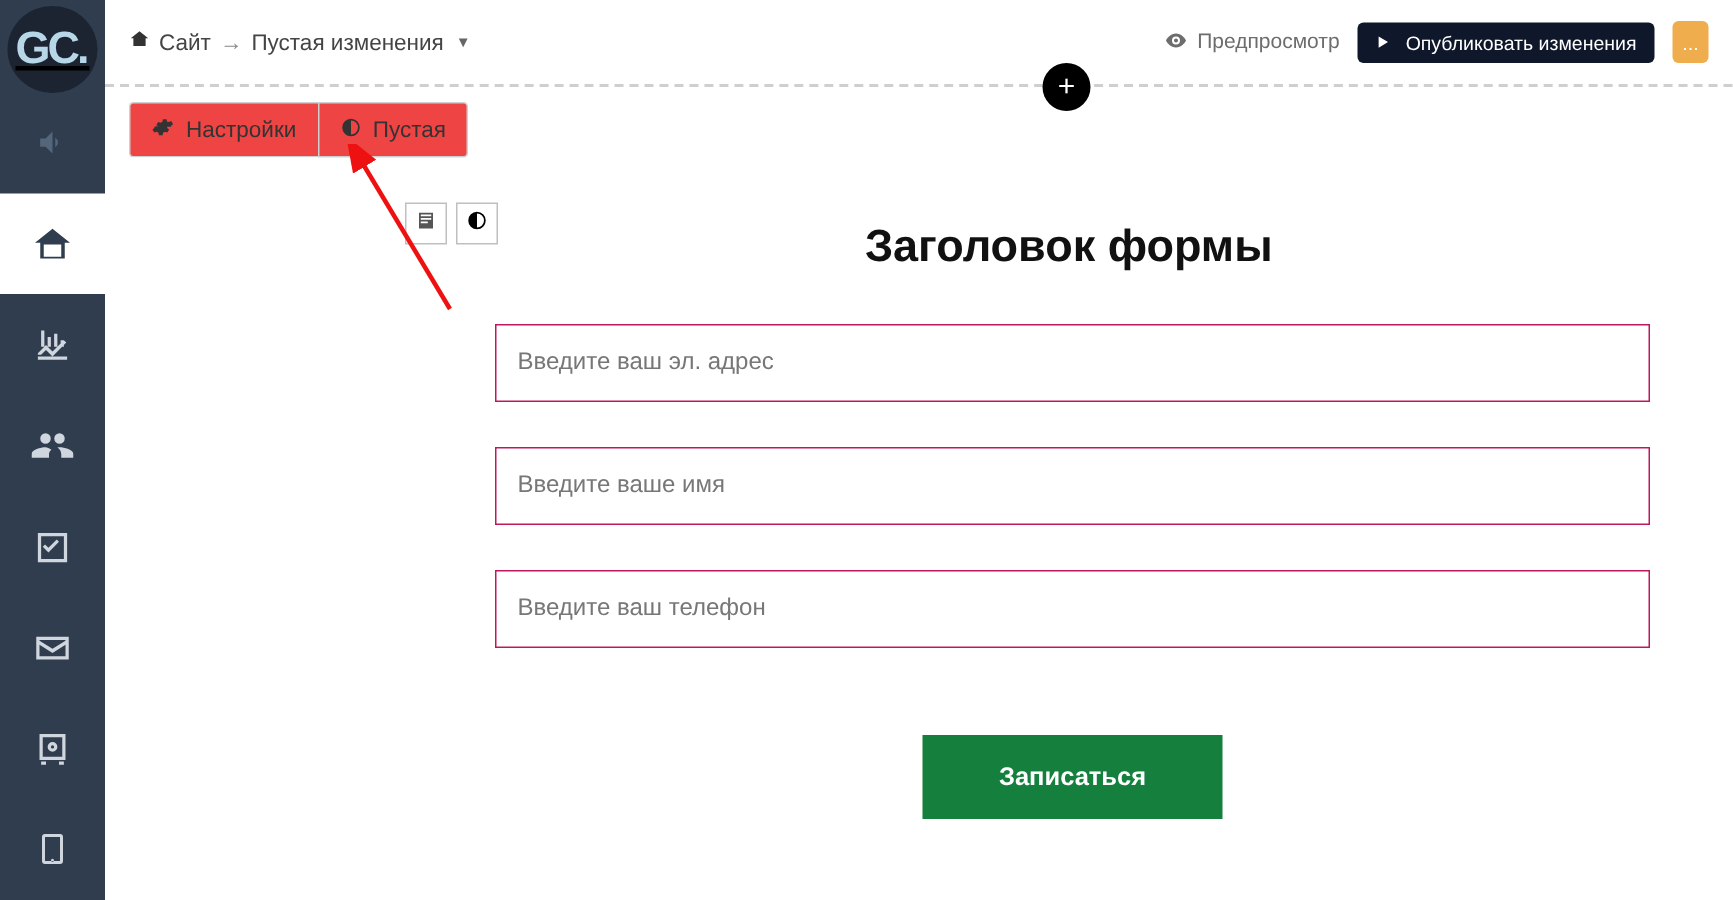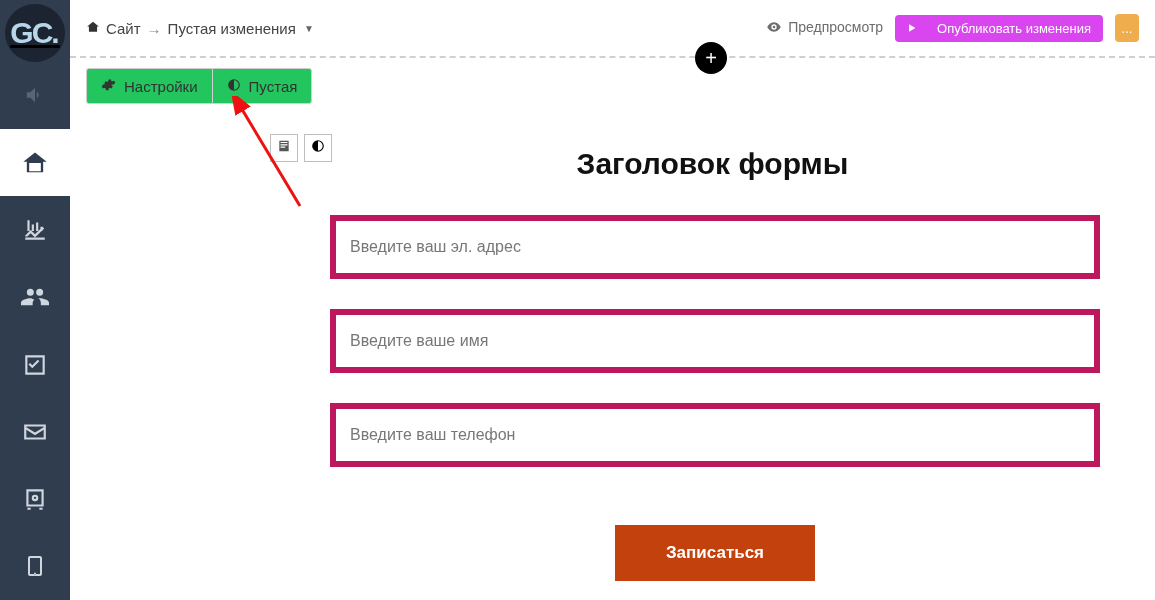--- a/index.html
+++ b/index.html
@@ -74,29 +74,29 @@
   align-items: center;
   gap: 12px;
 }
 .preview-link {
   color: #6d6d6d;
   font-size: 14px;
   display: flex;
   gap: 6px;
 }
 .publish-btn {
-  background: #d946ef;
+  background: #0f172a;
   color: #fff;
   border: none;
   border-radius: 4px;
   padding: 6px 12px;
   font-size: 13px;
   display: flex;
   align-items: center;
-  gap: 20px;
+  gap: 10px;
   cursor: pointer;
 }
 .publish-more {
   background: #f0ad4e;
   color: #fff;
   border: none;
   border-radius: 4px;
   width: 24px; height: 28px;
   font-size: 13px;
   cursor: pointer;
@@ -119,21 +119,21 @@
   justify-content: center;
   font-size: 20px;
   cursor: pointer;
 }
 .section-toolbar {
   display: flex;
   padding: 10px 16px 0 16px;
 }
 .tb-btn {
   border: 1px solid #cfcfcf;
-  background: #22c55e;
+  background: #ef4444;
   padding: 8px 14px;
   font-size: 15px;
   color: #333;
   display: flex;
   align-items: center;
   gap: 8px;
   cursor: pointer;
 }
 .tb-btn:first-child { border-right: none; border-radius: 3px 0 0 3px; }
 .tb-btn:last-child { border-radius: 0 3px 3px 0; }
@@ -164,34 +164,34 @@
   margin: -15px 40px 34px 40px;
 }
 .form-fields {
   width: 770px;
   margin-left: 60px;
   display: flex;
   flex-direction: column;
   gap: 30px;
 }
 .field {
-  border: 6px solid #be185d;
-  height: 64px;
+  border: 1px solid #be185d;
+  height: 52px;
   padding: 0 14px;
   font-size: 16px;
   color: #777;
   display: flex;
   align-items: center;
 }
 .submit-btn {
   margin: 28px auto 0;
   display: block;
   width: 200px;
   height: 56px;
-  background: #c2410c;
+  background: #15803d;
   color: #fff;
   border: none;
   font-size: 17px;
   font-weight: 600;
   cursor: pointer;
 }
 .annotation-arrow {
   position: absolute;
   left: 140px;
   top: 96px;

